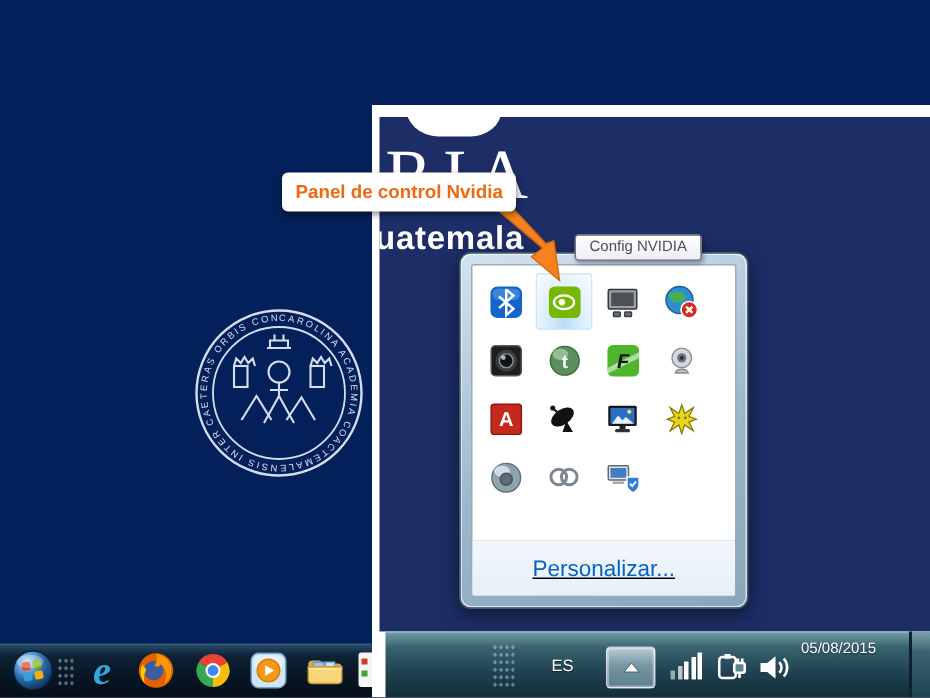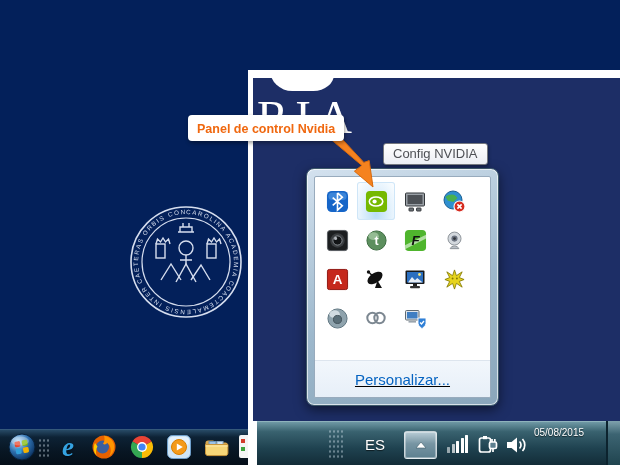--- a/index.html
+++ b/index.html
@@ -15,23 +15,23 @@
         border-radius:0 0 48% 52%/0 0 120% 150%;}
   .hdr-big{position:absolute;left:4px;top:12px;color:#fff;font-family:"Liberation Serif",serif;
            font-size:47px;letter-spacing:7px;font-weight:400;}
   .hdr-sub{position:absolute;left:-3px;top:68px;color:#fff;font-size:22px;font-weight:bold;letter-spacing:.5px;}
   
   .callout{position:absolute;left:188px;top:115px;background:#fff;border-radius:4px;
            padding:4px 9px;box-shadow:1px 2px 4px rgba(0,0,0,.4);z-index:60;}
   .callout span{color:#f0680f;font-weight:bold;font-size:12.5px;white-space:nowrap;}
   .callout-arrow{position:absolute;left:318px;top:124px;z-index:59;}
   
-  .tooltip{position:absolute;left:383px;top:143px;z-index:55;border:1px solid #75787f;border-radius:3px;
+  .tooltip{position:absolute;left:383px;top:156px;z-index:55;border:1px solid #75787f;border-radius:3px;
            background:linear-gradient(#ffffff,#eceef4);padding:2px 9px 3px;box-shadow:1px 2px 3px rgba(0,0,0,.3);
-           color:#4e5055;font-size:13px;white-space:nowrap;}
+           color:#4e5055;font-size:10px;white-space:nowrap;}
   
   .flyout{position:absolute;left:306px;top:168px;width:191px;height:236px;z-index:40;
           border-radius:8px;border:1px solid #3e5a6b;
           background:linear-gradient(160deg,#d4e2ef,#9db8cc 55%,#8aa6bb);
           box-shadow:0 4px 12px rgba(0,0,0,.5), inset 0 0 0 1px rgba(255,255,255,.65);}
   .flyout-inner{position:absolute;inset:7px;background:#fff;border-radius:2px;border:1px solid #98abbd;}
   .icon-grid{position:absolute;left:3px;top:5px;display:grid;grid-template-columns:repeat(4,38px);
              grid-auto-rows:38px;column-gap:1px;row-gap:1px;}
   .cell{display:flex;align-items:center;justify-content:center;border-radius:3px;cursor:default;}
   .cell.hover{background:radial-gradient(ellipse at 50% 85%,#b9ddf7 0%,#e6f3fd 60%,#ffffff 100%);
@@ -44,21 +44,21 @@
   .taskbar-left{position:absolute;left:0;top:429px;width:248px;height:36px;
         background:linear-gradient(#274a66,#0d2235 20%,#081623 60%,#050e18);border-top:1px solid #35597a;}
   .taskbar-right{position:absolute;left:257px;top:421px;width:363px;height:44px;
         background:linear-gradient(#6f99a5,#39626f 22%,#1f4250 60%,#122b36);border-top:1px solid #8fb3bc;}
   .dots{background-image:radial-gradient(circle,rgba(220,235,245,.40) 1px,transparent 1.3px);
         background-size:4px 5px;position:absolute;}
   .tb-icon{position:absolute;top:433px;width:28px;height:28px;display:flex;align-items:center;justify-content:center;}
   .ie-e{color:#35a3e2;font-size:27px;font-weight:bold;font-style:italic;font-family:"Liberation Serif",serif;
         line-height:26px;text-shadow:0 1px 2px rgba(0,0,0,.5);}
   .tray-item{position:absolute;display:flex;align-items:center;justify-content:center;}
-  .es{color:#fff;font-size:15px;text-shadow:0 1px 1px rgba(0,0,0,.6);}
+  .es{color:#fff;font-size:11px;text-shadow:0 1px 1px rgba(0,0,0,.6);}
   .expand-btn{left:404px;top:431px;width:31px;height:26px;border-radius:3px;
         border:1px solid rgba(255,255,255,.65);background:linear-gradient(#b9cdd6,#7795a3 45%,#5d8090);
         box-shadow:inset 0 0 0 1px rgba(255,255,255,.35);}
   .bars{left:444px;top:432px;width:26px;height:26px;}
   .bars i{position:absolute;bottom:5px;width:3px;background:#fff;border-radius:.5px;}
   .clock{position:absolute;left:516px;top:424px;width:86px;text-align:center;color:#fff;
          text-shadow:0 1px 1px rgba(0,0,0,.6);}
   .clock .t{font-size:14px;}
   .clock .d{font-size:10px;margin-top:3px;}
   .show-desktop{position:absolute;left:606px;top:421px;width:14px;height:44px;
@@ -96,20 +96,21 @@
       <circle cx="60" cy="46" r="7"></circle>
         <path d="M60 53 v10 M54 58 h12"></path>
       <path d="M52 30 h16 M54 30 v-5 h12 v5 M57 25 v-4 M63 25 v-4"></path>
     </g>
   </svg>
 
   <div class="window">
     <div class="navy">
       <div class="blob"></div>
       <div class="hdr-big">RIA</div>
+      <div class="hdr-sub">uatemala</div>
     </div>
   </div>
 
   <div class="taskbar-left">
     <div class="dots" style="left:38px;top:8px;width:11px;height:21px;"></div>
   </div>
 
   <div class="tb-icon" style="left:8px;">
     <svg width="28" height="28" viewBox="0 0 28 28">
       <defs>

